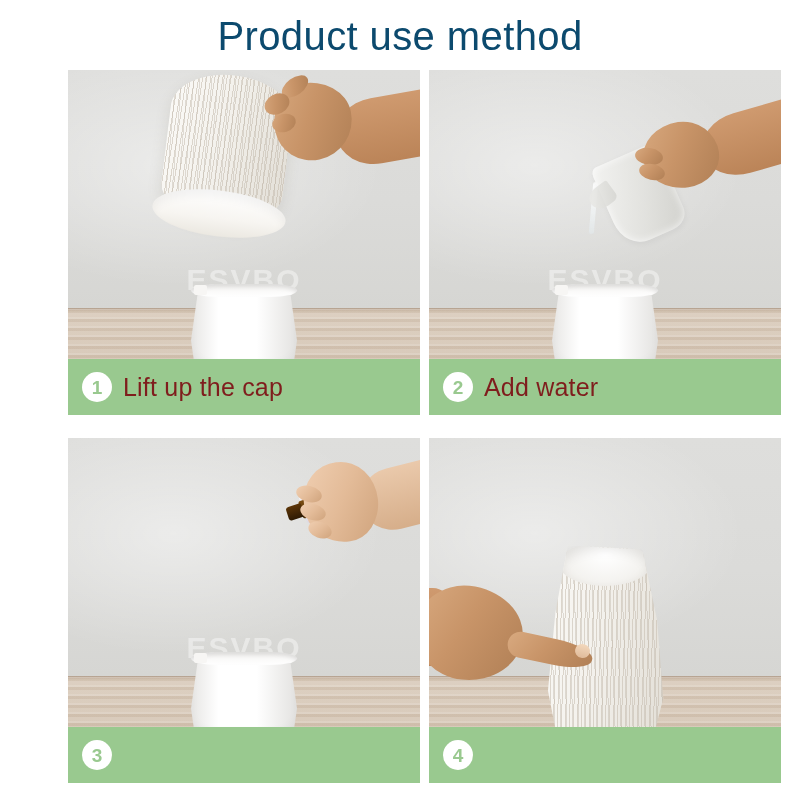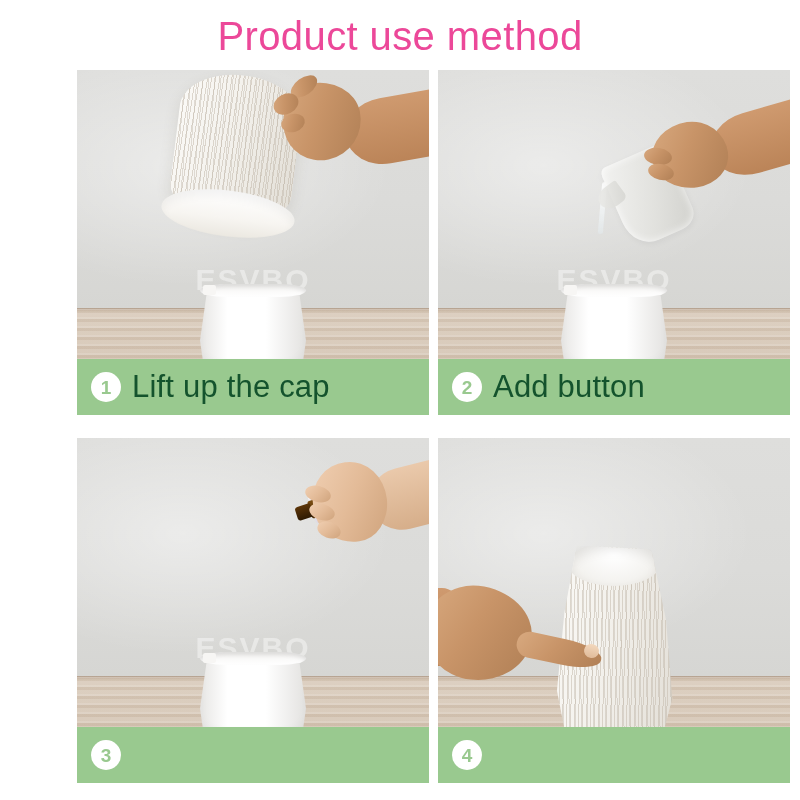--- a/index.html
+++ b/index.html
@@ -17,30 +17,30 @@
 
   
   .page-title {
     position: absolute;
     top: 10px;
     left: 0;
     width: 800px;
     text-align: center;
     font-size: 40px;
     font-weight: 400;
-    color: #ec4899;
+    color: #0c4a6e;
     letter-spacing: 0.4px;
     line-height: 52px;
   }
 
   
   .grid {
     position: absolute;
     top: 70px;
-    left: 41px;
+    left: 32px;
     width: 713px;
     height: 713px;
     display: grid;
     grid-template-columns: 352px 352px;
     grid-template-rows: 345px 345px;
     column-gap: 9px;
     row-gap: 23px;
     padding-left: 36px;
   }
 
@@ -387,22 +387,22 @@
     color: #99c98f;
     font-size: 19px;
     font-weight: 700;
     display: flex;
     align-items: center;
     justify-content: center;
     line-height: 1;
   }
   .caption-text {
     margin-left: 11px;
-    color: #14532d;
-    font-size: 31px;
+    color: #7f1d1d;
+    font-size: 25px;
     font-weight: 400;
     letter-spacing: 0.2px;
     white-space: nowrap;
   }
 </style>
 </head>
 <body>
 
 <div class="page-title">Product use method</div>
 
@@ -472,21 +472,21 @@
       </div>
 
       <div class="arm h2-arm"></div>
       <div class="hand h2-palm"></div>
       <div class="hand h2-f1"></div>
       <div class="hand h2-f2"></div>
     </div>
 
     <div class="caption">
       <div class="step-badge">2</div>
-      <div class="caption-text">Add button</div>
+      <div class="caption-text">Add water</div>
     </div>
   </div>
 
   <div class="panel">
     <div class="scene">
       <div class="wall"></div>
       <div class="table"></div>
       <div class="watermark">ESVBO</div>
 
       <div class="base">

